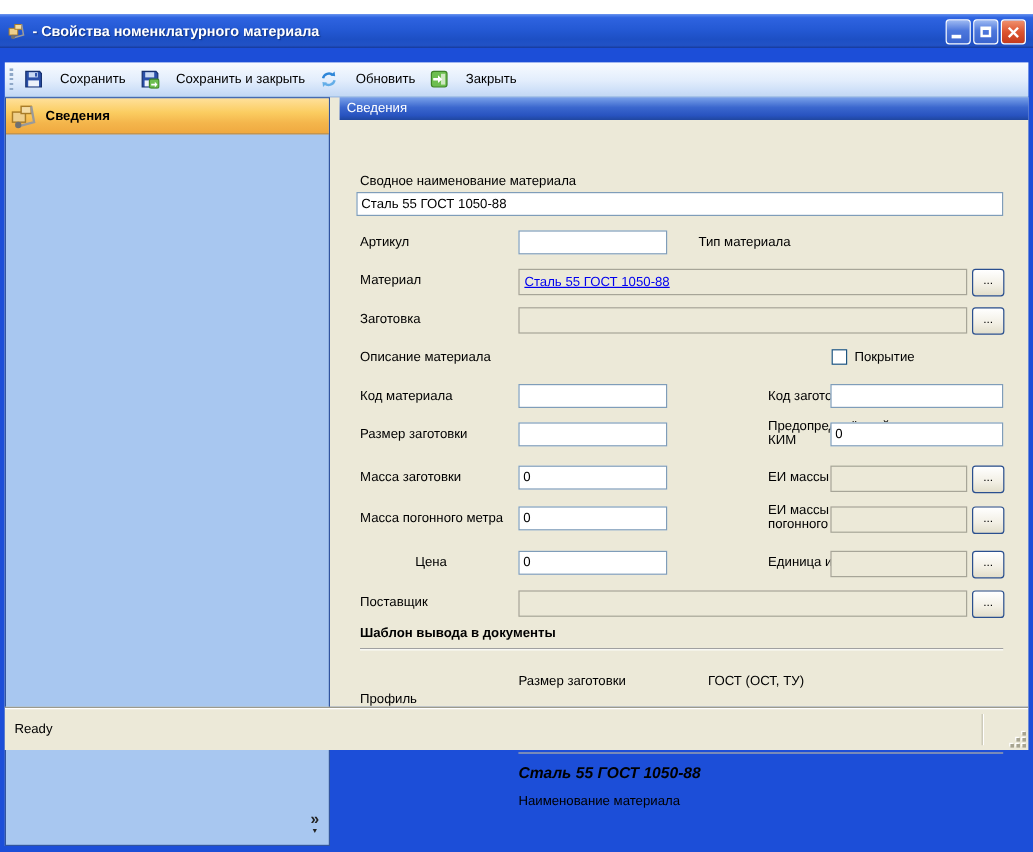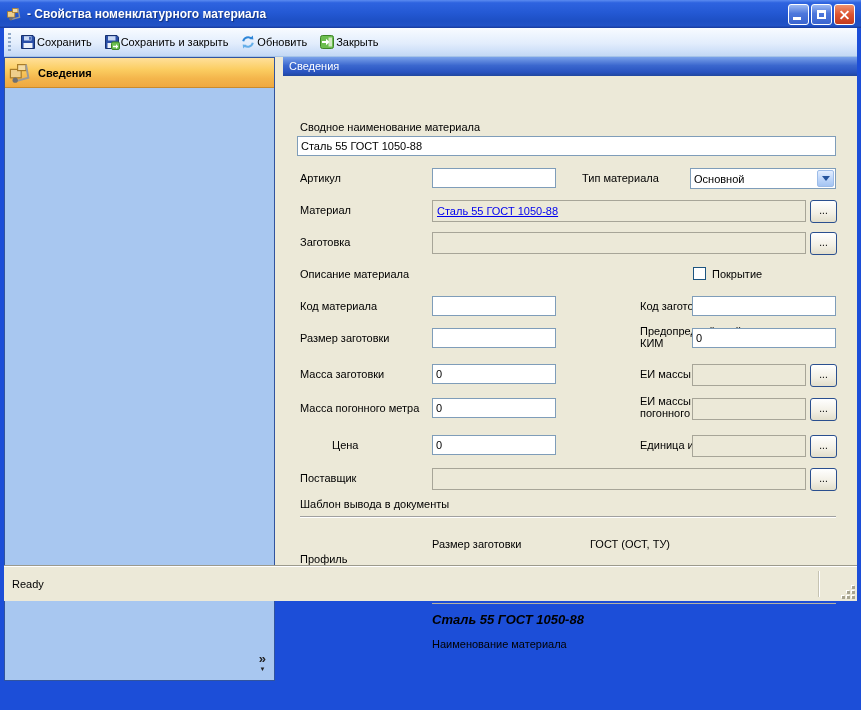--- a/index.html
+++ b/index.html
@@ -2,39 +2,39 @@
 <html><head>
 <meta charset="utf-8">
 <style>
   * { margin:0; padding:0; box-sizing:border-box; }
   html,body { width:861px; height:710px; }
   body { font-family:"Liberation Sans", sans-serif; font-size:11px; color:#000; }
 
   .window { position:relative; width:861px; height:710px; background:#1C4ED8; padding:0 4px 4px; }
 
   
-  .titlebar { position:relative; height:28px; margin:0 -4px; padding:0 6px;
+  .titlebar { position:relative; height:28px; margin:12px -4px; padding:0 6px;
     background:linear-gradient(180deg,#5B8BF0 0%,#2E63E0 10%,#2459D4 45%,#1D4FC4 75%,#2152C6 92%,#16399A 100%);
     display:flex; align-items:center; gap:5px; }
   .title-text { color:#fff; font-weight:bold; font-size:12px; text-shadow:1px 1px 1px #12327E; white-space:nowrap; }
   .win-controls { position:absolute; right:6px; top:4px; display:flex; gap:2px; }
   .win-btn { width:21px; height:21px; border:1px solid #fff; border-radius:3px;
     background:linear-gradient(180deg,#9DB9F2 0%,#4D77DC 45%,#3B65CF 100%); position:relative; cursor:default; }
   .win-btn.close { background:linear-gradient(180deg,#F0926F 0%,#DD5530 50%,#C43A1D 100%); }
   .glyph-min { position:absolute; left:4px; bottom:4px; width:8px; height:3px; background:#fff; }
   .glyph-max { position:absolute; left:5px; top:5px; width:9px; height:9px; border:2px solid #fff; border-top-width:3px; }
   .glyph-x1,.glyph-x2 { position:absolute; left:4px; top:9px; width:11px; height:2px; background:#fff; }
   .glyph-x1 { transform:rotate(45deg); } .glyph-x2 { transform:rotate(-45deg); }
 
   
   .toolbar { height:29px; background:linear-gradient(180deg,#F8FBFF 0%,#E2EDFC 55%,#CDDff8 85%,#C3D8F4 100%);
     border-bottom:1px solid #A5C3E8; display:flex; align-items:center; padding-left:3px; }
   .tb-grip { width:3px; height:18px; margin:0 4px 0 1px;
     background:repeating-linear-gradient(180deg,#8FA8C8 0 2px,transparent 2px 4px); }
-  .tb-btn { display:flex; align-items:center; gap:1px; padding:2px 6px 2px 4px; border:1px solid transparent;
+  .tb-btn { display:flex; align-items:center; gap:14px; padding:2px 6px 2px 4px; border:1px solid transparent;
     border-radius:2px; cursor:default; white-space:nowrap; }
   .icon16 { width:16px; height:16px; display:inline-block; position:relative; }
 
   
   .content { position:relative; height:508px; background:#ECE9D8; }
 
   .sidebar { position:absolute; left:0; top:0; width:271px; height:624px;
     background:#A8C7F0; border:1px solid #31549E; }
   .sidebar-header { height:30px; background:linear-gradient(180deg,#FFE09A 0%,#FBCD61 40%,#F4B64C 70%,#EFA940 100%);
     border-bottom:1px solid #C98B2E; display:flex; align-items:center; gap:6px; padding:0 3px; font-weight:bold; }
@@ -66,21 +66,21 @@
     background:linear-gradient(180deg,#FFFFFF,#F2EFE4 60%,#E2DECB 100%);
     font-size:10px; text-align:center; line-height:19px; cursor:default; }
   .combo { position:absolute; height:21px; border:1px solid #7F9DB9; background:#fff;
     display:flex; align-items:center; padding-left:3px; cursor:default; }
   .combo-arrow { position:absolute; right:1px; top:1px; bottom:1px; width:17px; border-radius:2px;
     background:linear-gradient(180deg,#E3EEFF 0%,#C1D8FA 50%,#A4C4F2 100%); border:1px solid #9DBCE8;
     display:flex; align-items:center; justify-content:center; }
   .combo-arrow::after { content:""; border:4px solid transparent; border-top:5px solid #24539C; margin-top:4px; }
   .checkbox { position:absolute; width:13px; height:13px; border:1px solid #1C5480; background:#fff; }
   .link { color:#0000EE; text-decoration:underline; cursor:pointer; }
-  .sect-title { position:absolute; font-weight:normal; }
+  .sect-title { position:absolute; font-weight:bold; }
   .hr-groove { position:absolute; height:2px; border-top:1px solid #A0A0A0; border-bottom:1px solid #FFFFFF; }
   .hr-light { position:absolute; height:1px; background:#B4B2A4; }
   .mat-name { position:absolute; font-weight:bold; font-style:italic; font-size:13px; }
 
   
   .statusbar { position:relative; height:36px; background:#ECE9D8; border-top:1px solid #9C9A8C;
     box-shadow:inset 0 1px 0 #fff; display:flex; align-items:center; padding-left:8px; }
   .sb-sep { position:absolute; right:38px; top:5px; bottom:4px; width:1px; background:#C6C3B2;
     box-shadow:1px 0 0 #fff; }
   .grip { position:absolute; right:2px; bottom:2px; width:13px; height:13px; }
@@ -195,24 +195,20 @@
 
 
       <div class="page">
 
         <span class="lbl" style="left:17px; top:14px;">Сводное наименование материала</span>
         <input class="txt" style="left: 14px; top: 29px; width: 539px;" value="Сталь 55 ГОСТ 1050-88">
 
         <span class="lbl" style="left:17px; top:65px;">Артикул</span>
         <input class="txt" style="left: 149px; top: 61px; width: 124px;" value="">
         <span class="lbl" style="left:299px; top:65px;text-align:center;">Тип материала</span>
-        <div class="combo" style="left:407px; top:61px; width:146px;">
-          <span>Основной</span>
-          <span class="combo-arrow"></span>
-        </div>
 
         <span class="lbl" style="left:17px; top:97px;">Материал</span>
         <div class="dis" style="left:149px; top:93px; width:374px;">
           <a class="link">Сталь 55 ГОСТ 1050-88</a>
         </div>
         <div class="btn-ell" style="left:527px; top:93px;">...</div>
 
         <span class="lbl" style="left:17px; top:129px;">Заготовка</span>
         <div class="dis" style="left:149px; top:125px; width:374px;"></div>
         <div class="btn-ell" style="left:527px; top:125px;">...</div>
@@ -236,21 +232,21 @@
         <span class="lbl" style="left:357px; top:261px;">ЕИ массы заготовки</span>
         <div class="dis" style="left:409px; top:257px; width:114px;"></div>
         <div class="btn-ell" style="left:527px; top:257px;">...</div>
 
         <span class="lbl" style="left:17px; top:295px;">Масса погонного метра</span>
         <input class="txt" style="left: 149px; top: 291px; width: 124px;" value="0">
         <span class="lbl wrap" style="left:357px; top:288px; width:95px;">ЕИ массы погонного метра</span>
         <div class="dis" style="left:409px; top:291px; width:114px;"></div>
         <div class="btn-ell" style="left:527px; top:291px;">...</div>
 
-        <span class="lbl" style="left:17px; top:332px;padding-left:32px;">Цена</span>
+        <span class="lbl" style="left:31px; top:332px;padding-left:32px;">Цена</span>
         <input class="txt" style="left: 149px; top: 328px; width: 124px;" value="0">
         <span class="lbl" style="left:357px; top:332px;">Единица измерения</span>
         <div class="dis" style="left:409px; top:328px; width:114px;"></div>
         <div class="btn-ell" style="left:527px; top:328px;">...</div>
 
         <span class="lbl" style="left:17px; top:365px;">Поставщик</span>
         <div class="dis" style="left:149px; top:361px; width:374px;"></div>
         <div class="btn-ell" style="left:527px; top:361px;">...</div>
 
         <span class="sect-title" style="left:17px; top:391px;">Шаблон вывода в документы</span>

